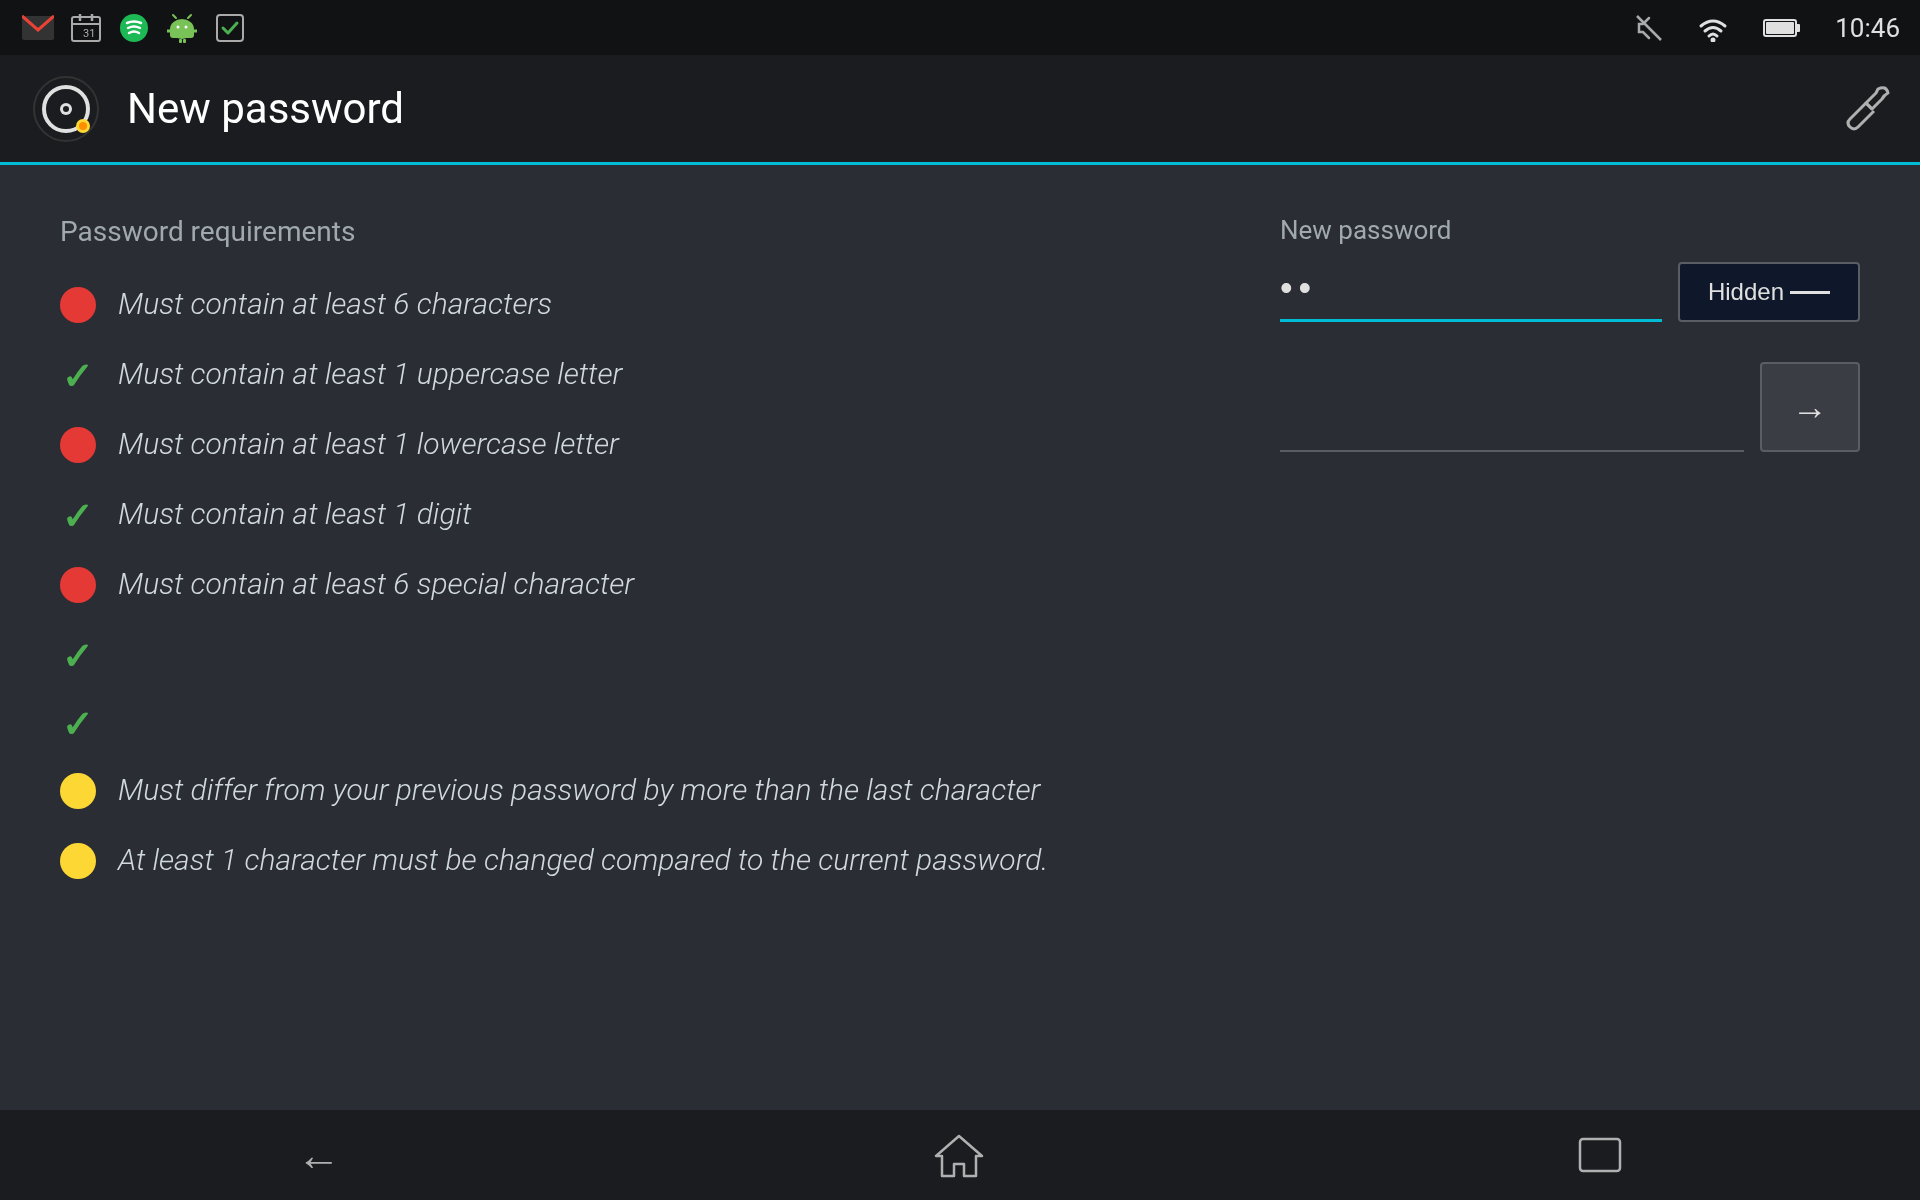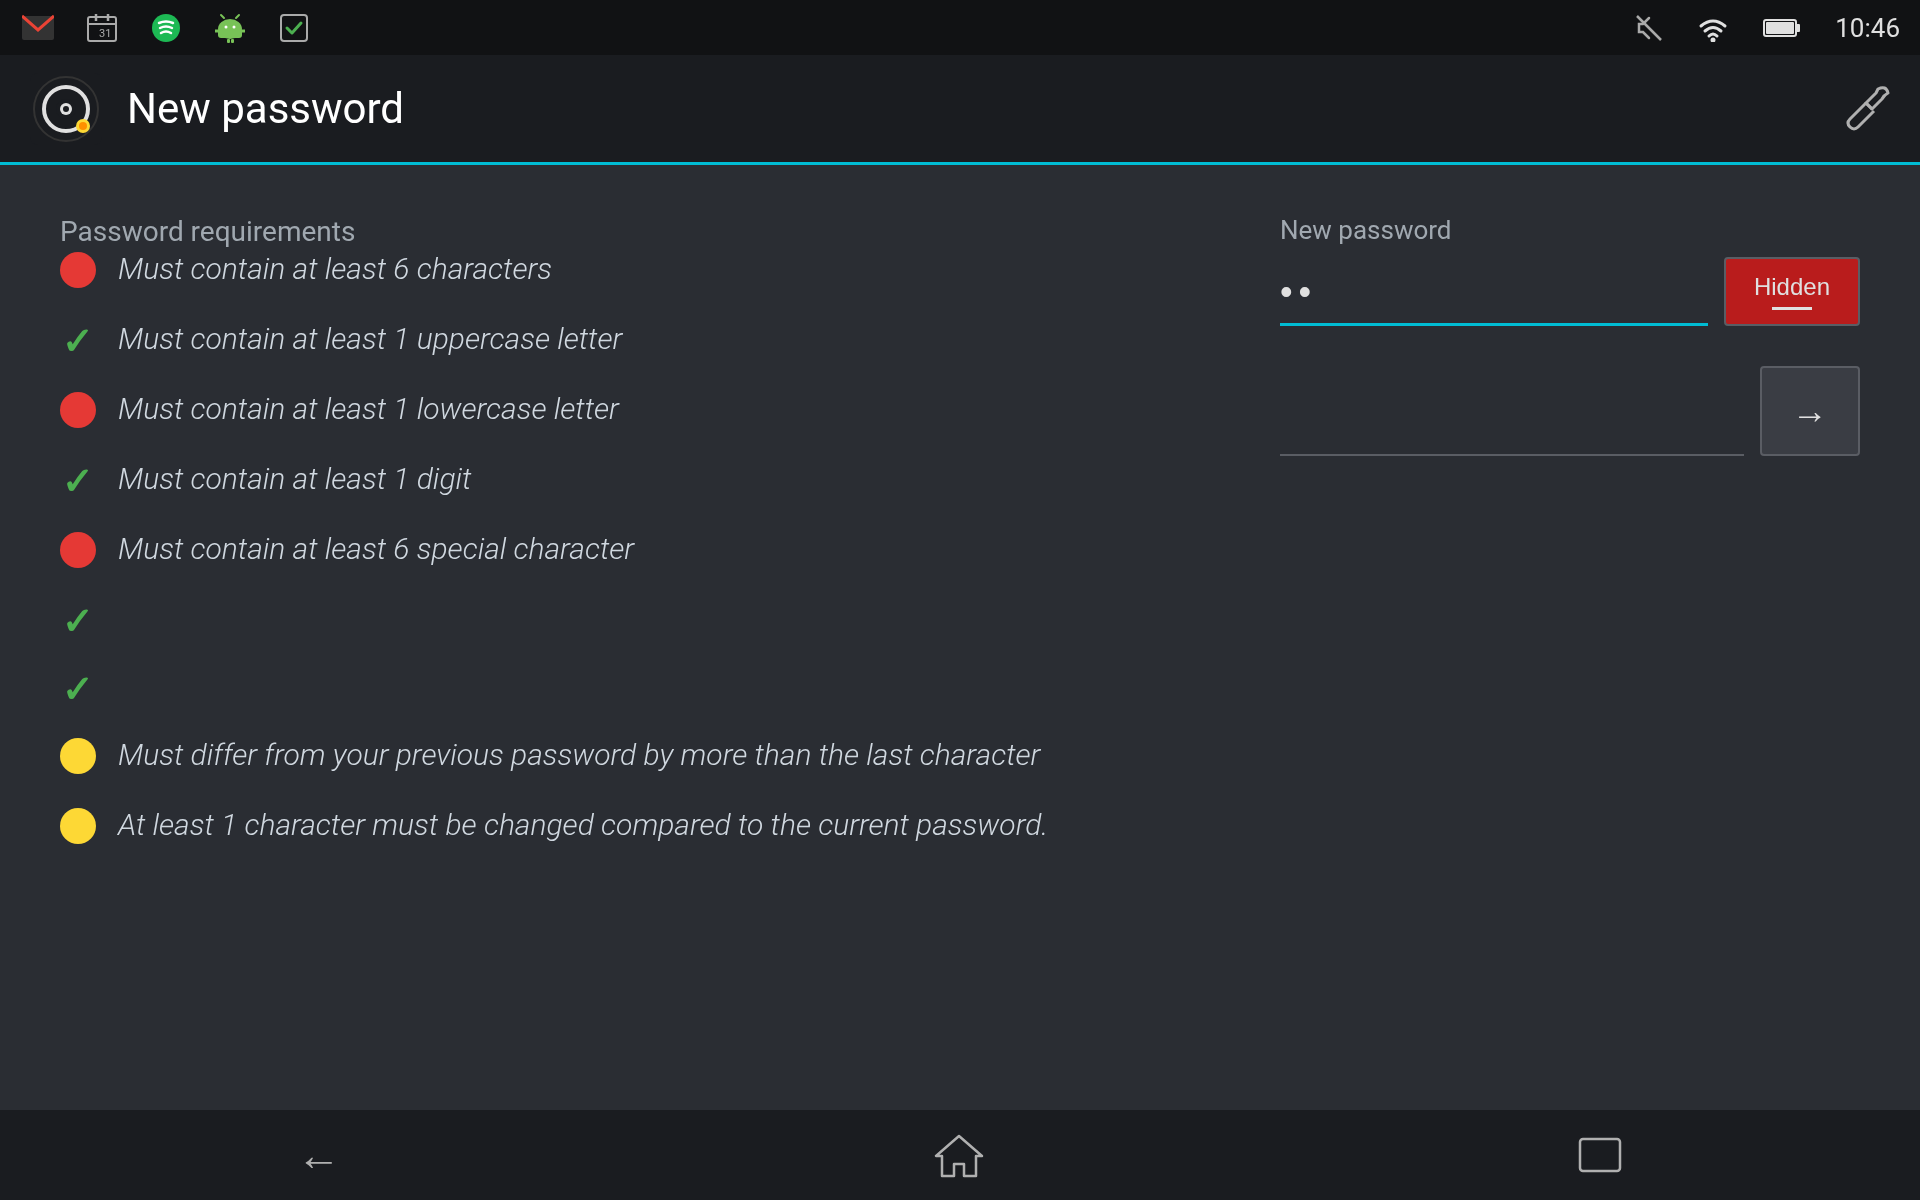--- a/index.html
+++ b/index.html
@@ -21,21 +21,21 @@
       background: #111214;
       display: flex;
       align-items: center;
       justify-content: space-between;
       padding: 0 20px;
     }
 
     .status-bar-left {
       display: flex;
       align-items: center;
-      gap: 28px;
+      gap: 12px;
     }
 
     .status-icon {
       width: 36px;
       height: 36px;
       display: flex;
       align-items: center;
       justify-content: center;
     }
 
@@ -98,20 +98,21 @@
     }
 
     
     .left-panel {
       flex: 1;
     }
 
     .requirements-title {
       font-size: 28px;
       color: #a0a8b0;
+      margin-bottom: 35px;
       font-weight: 400;
     }
 
     .requirement-item {
       display: flex;
       align-items: flex-start;
       gap: 22px;
       margin-bottom: 28px;
     }
 
@@ -184,30 +185,30 @@
       border: none;
       border-bottom: 3px solid #00bcd4;
       color: #e0e0e0;
       font-size: 36px;
       padding: 10px 0;
       outline: none;
       letter-spacing: 6px;
     }
 
     .hidden-button {
-      background: #b91c1c;
+      background: #0f172a;
       border: 2px solid #5a5d64;
       color: #e0e0e0;
       font-size: 24px;
       padding: 14px 28px;
       cursor: pointer;
       border-radius: 4px;
       white-space: nowrap;
       display: flex;
-      flex-direction: column;
+      flex-direction: row;
       align-items: center;
       gap: 6px;
     }
 
     .hidden-button-underline {
       width: 40px;
       height: 3px;
       background: #e0e0e0;
     }
 

